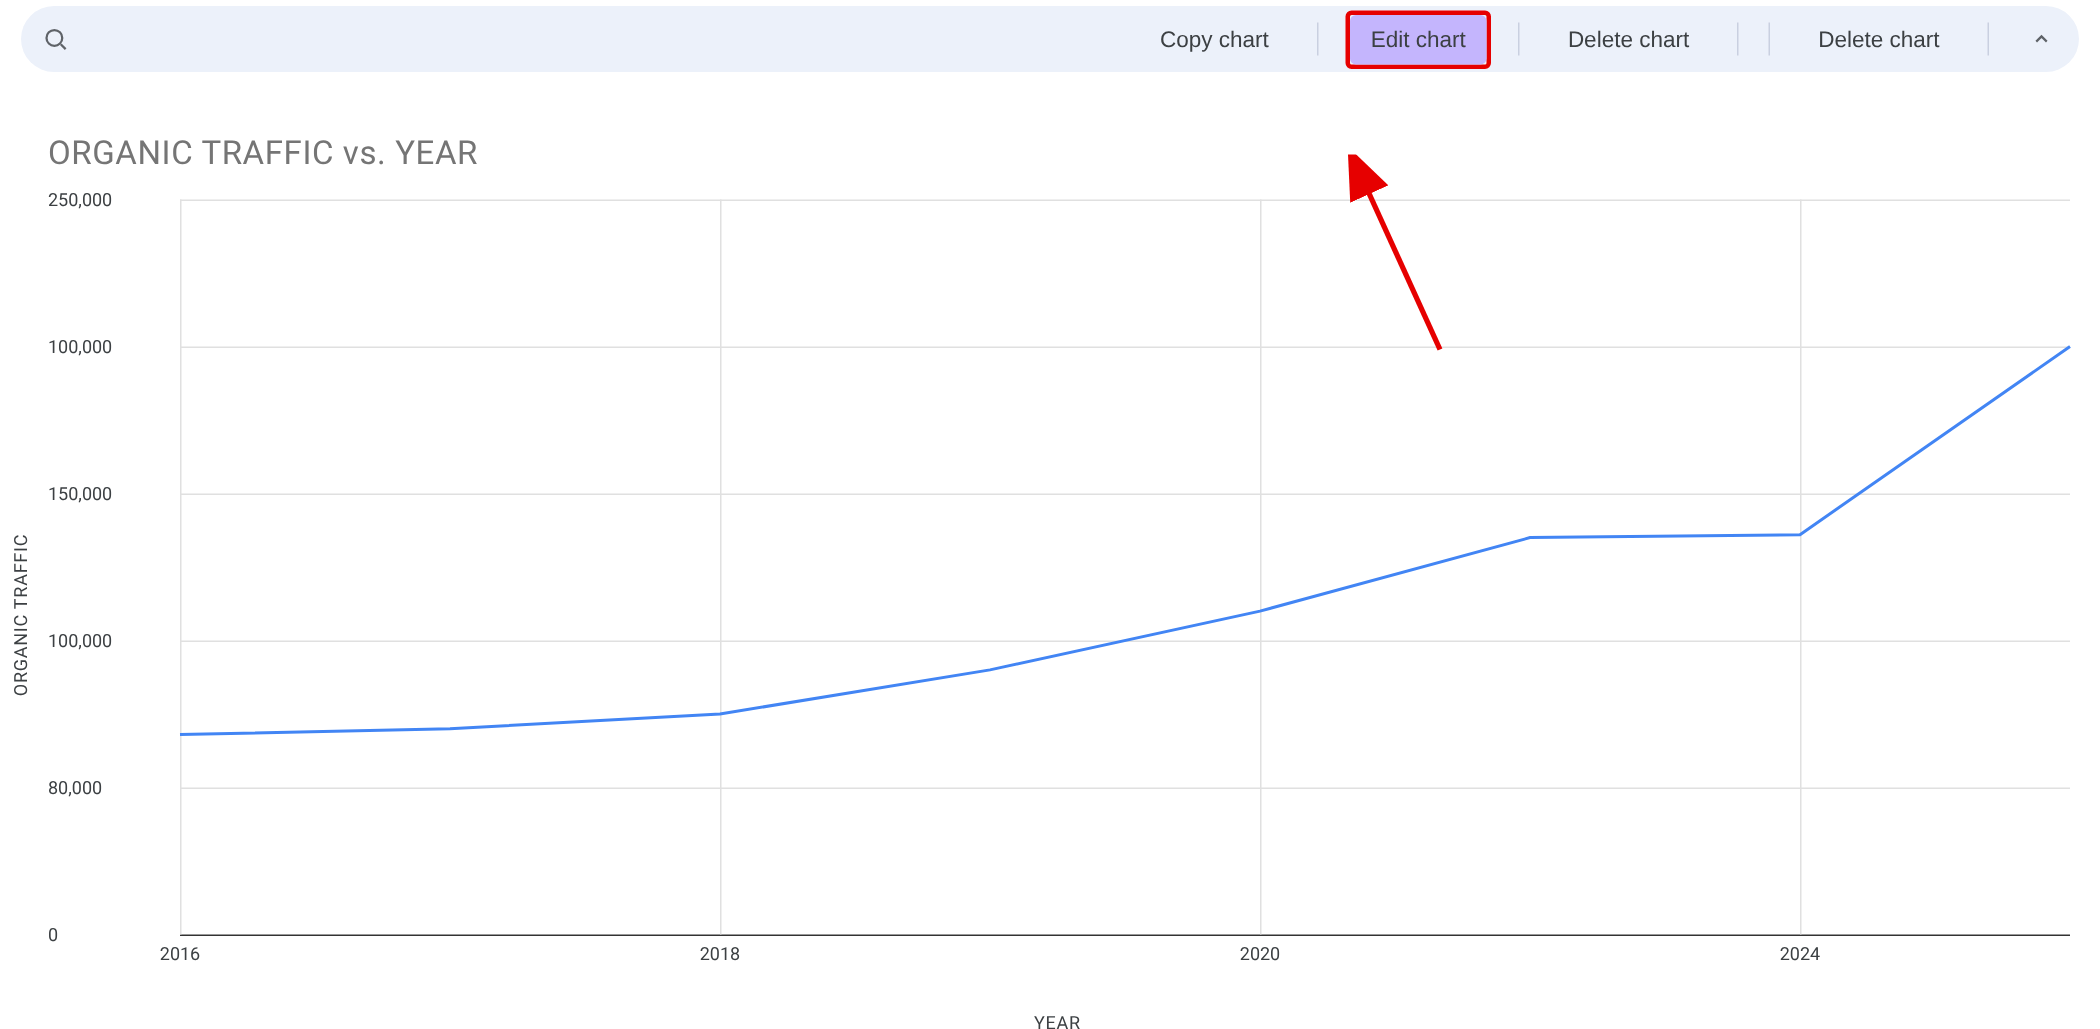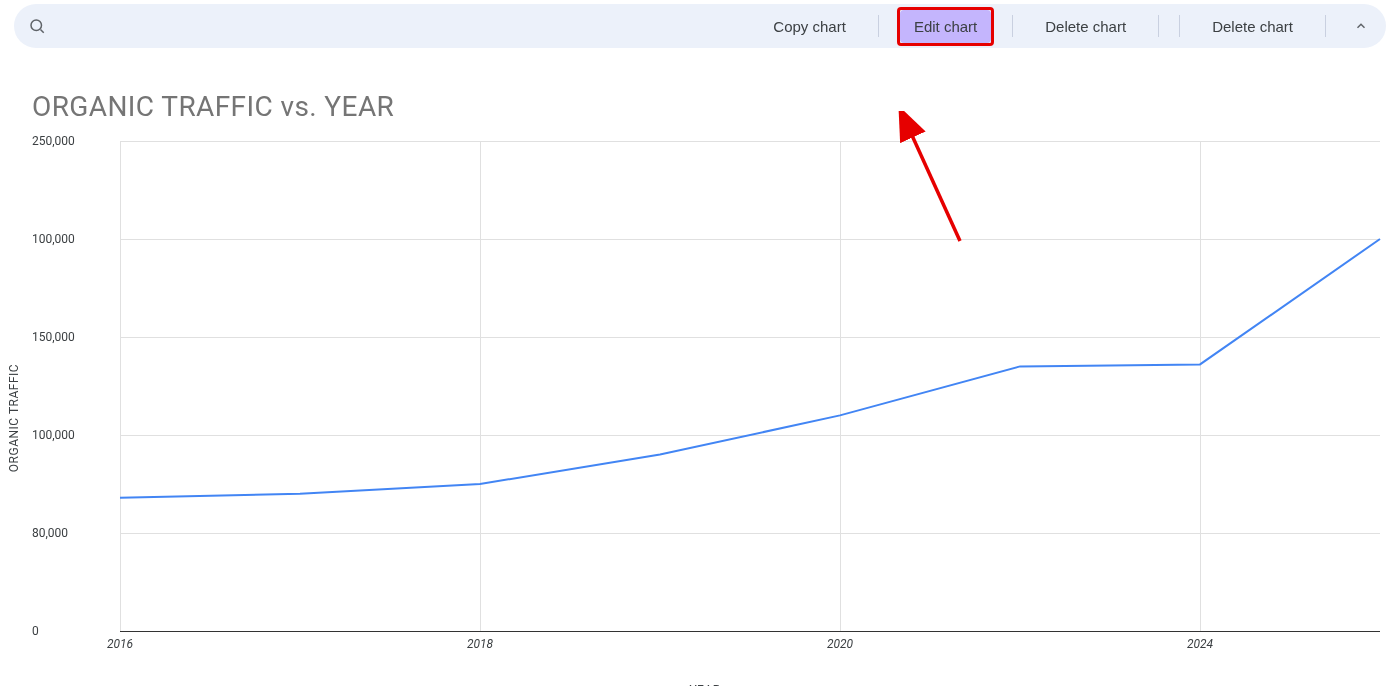--- a/index.html
+++ b/index.html
@@ -57,21 +57,21 @@
       width: 0; height: 0;
       border-left: 4px solid transparent;
       border-right: 4px solid transparent;
       border-top: 5px solid #3c4043;
       margin-left: 2px;
     }
     .chart-wrap {
       padding: 30px 10px 0 10px;
     }
     .chart-title {
-      font-size: 28px;
+      font-size: 22px;
       font-weight: 400;
       color: #757575;
       letter-spacing: 0.4px;
       margin: 12px 0 8px 22px;
     }
     .chart-area {
       position: relative;
       width: 1370px;
       height: 560px;
       margin-left: 10px;
@@ -128,21 +128,20 @@
       text-align: left;
       width: 80px;
     }
     .x-tick {
       position: absolute;
       top: 100%;
       margin-top: 6px;
       transform: translateX(-50%);
       font-size: 12px;
       color: #3c4043;
-      font-style: italic;
     }
     svg.line-svg {
       position: absolute;
       left: 0; top: 0;
       width: 100%; height: 100%;
       overflow: visible;
     }
     .data-line {
       fill: none;
       stroke: #4285f4;

